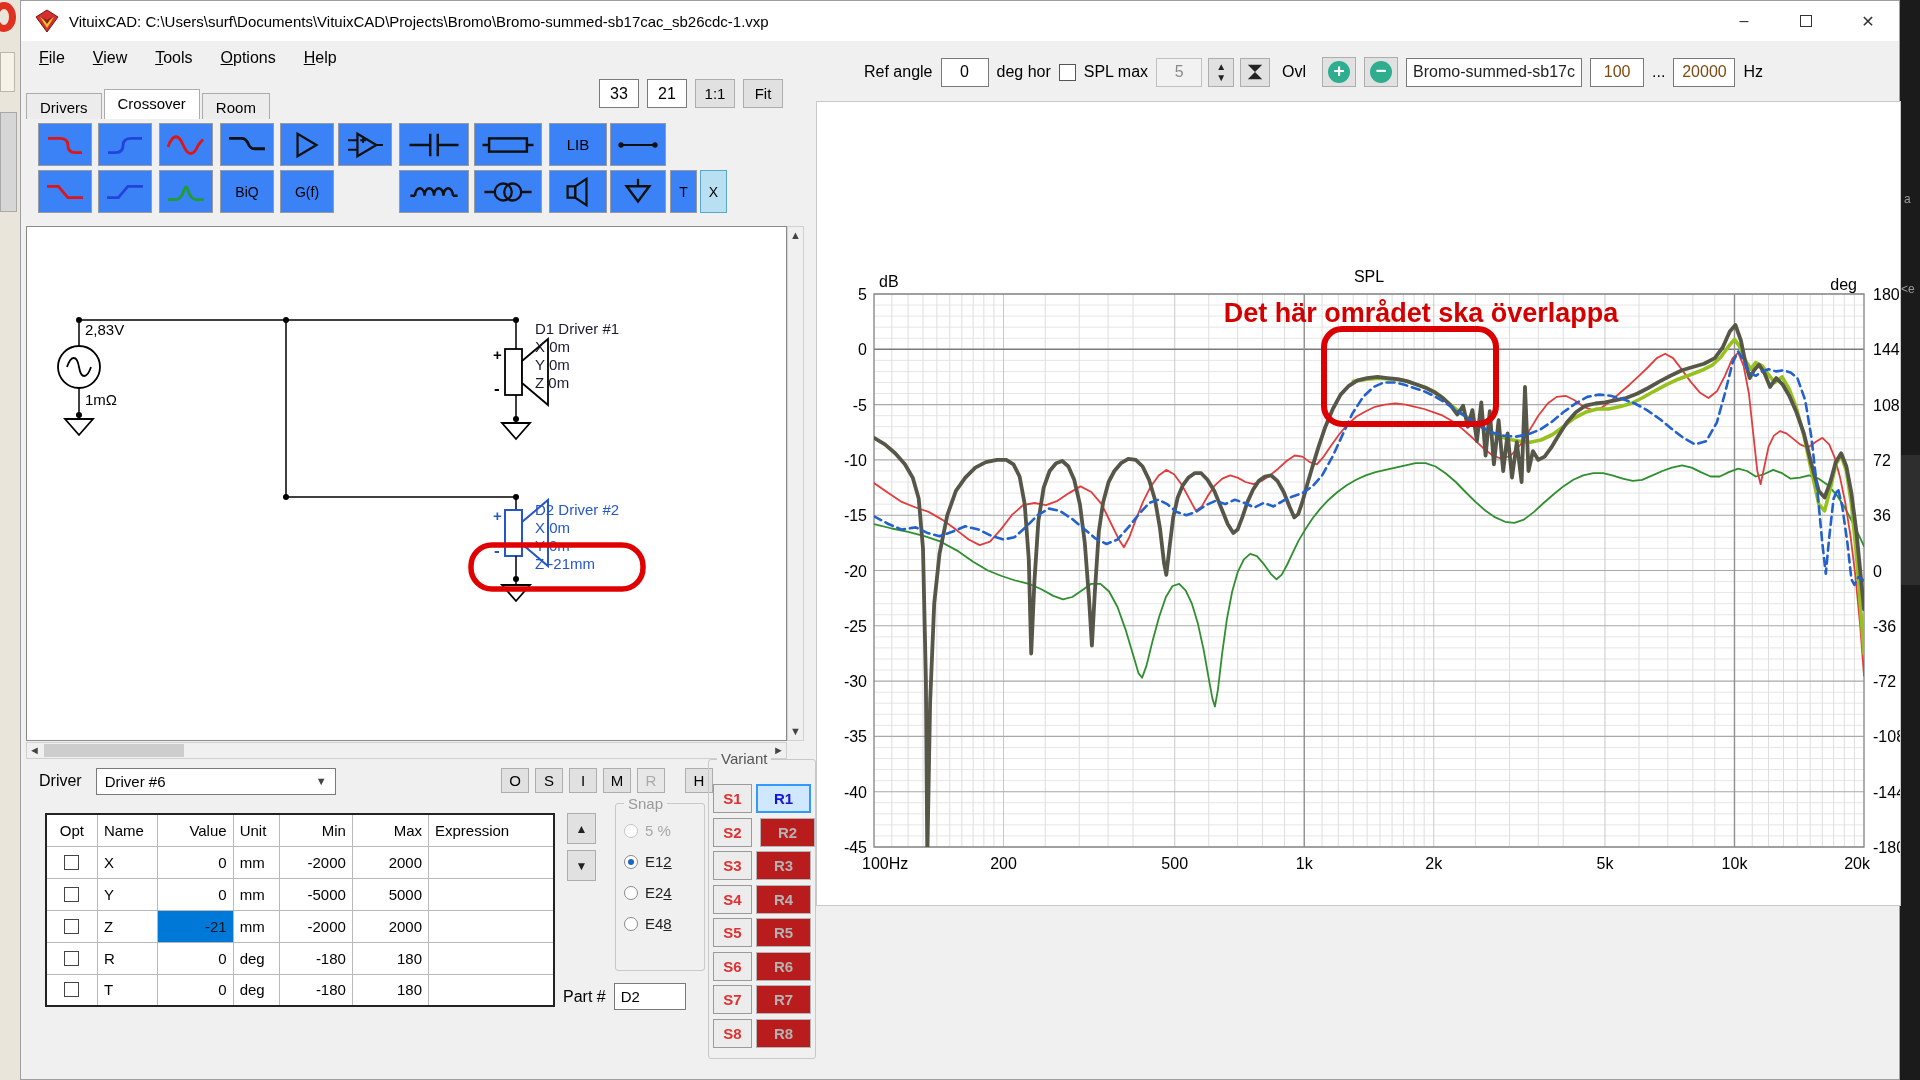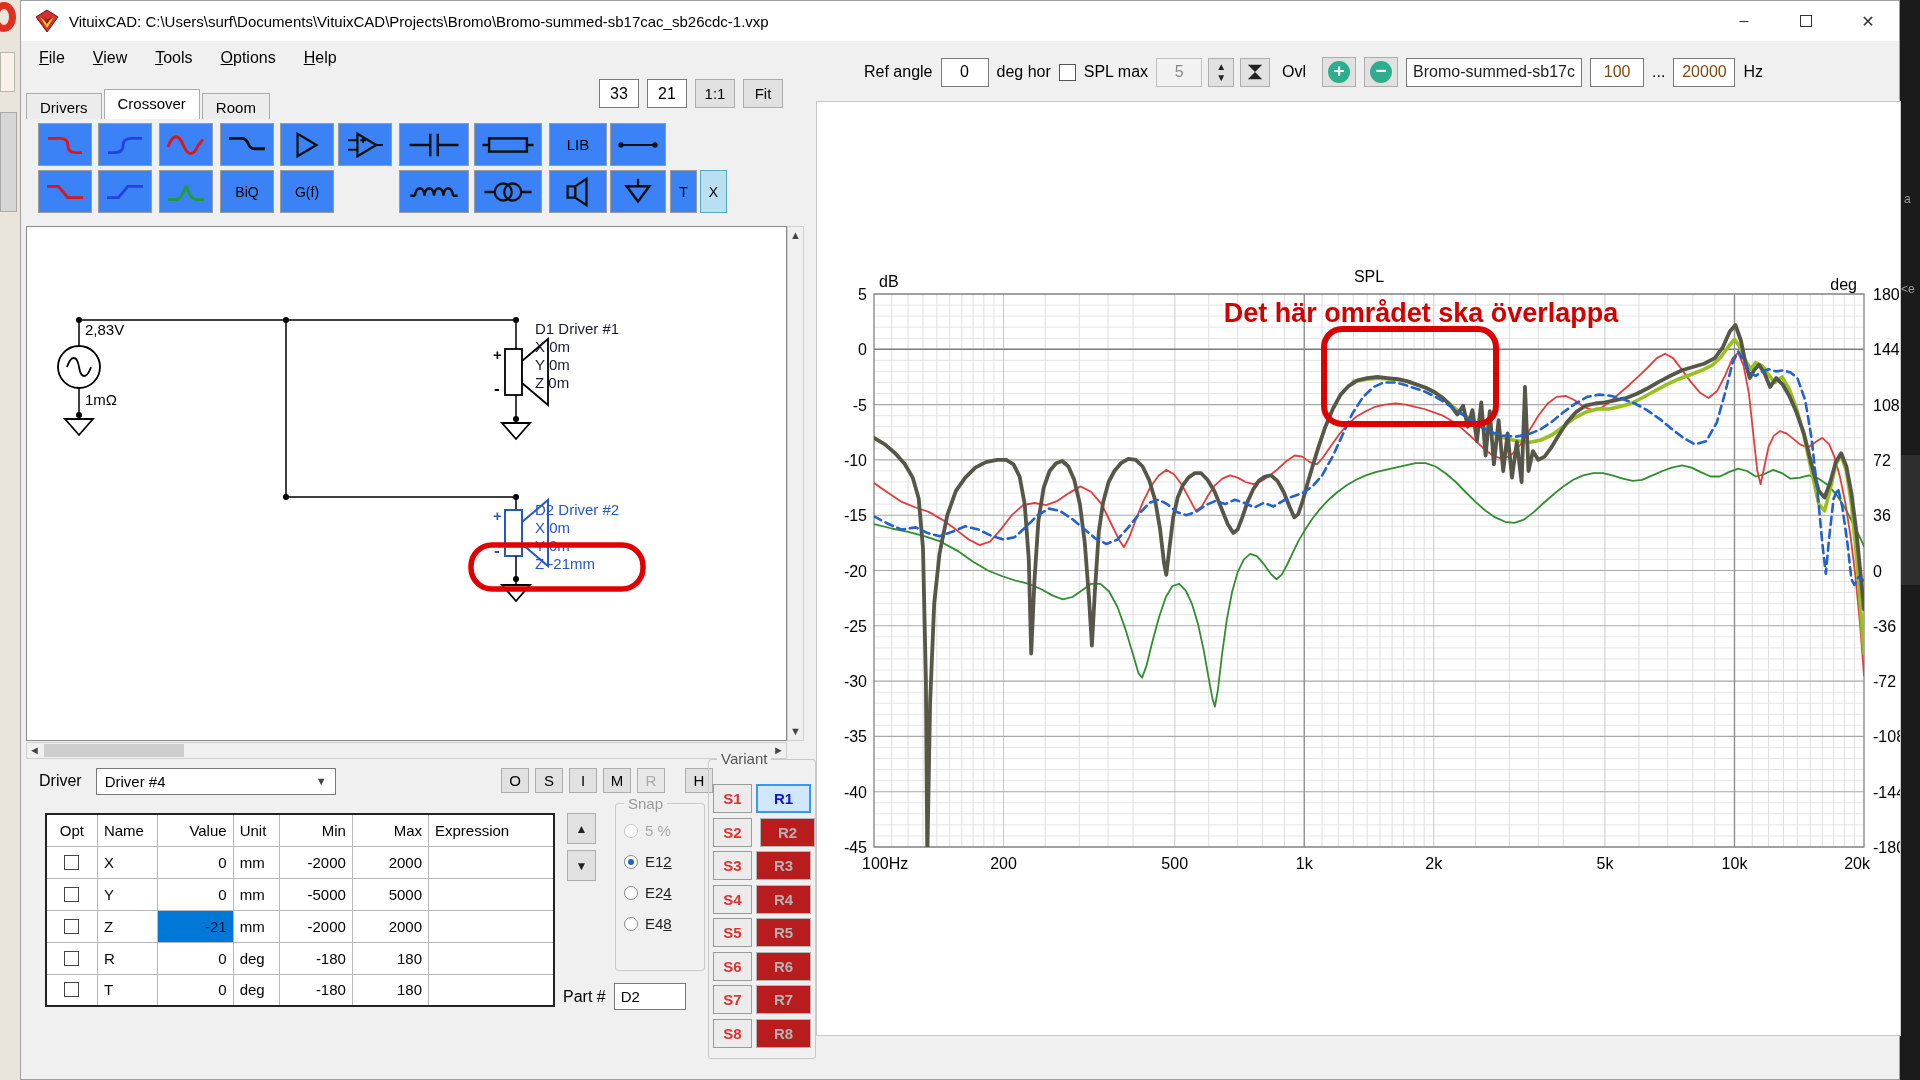--- a/index.html
+++ b/index.html
@@ -106,21 +106,21 @@
 
   
   #variant-group { position:absolute; left:687px; top:758px; width:108px; height:300px; border:1px solid #c9c9c9; border-radius:3px; }
   #variant-group .gtitle { position:absolute; left:8px; top:-10px; background:#f0f0f0; padding:0 4px; font-size:15px; color:#555; }
   .variant-row { position:absolute; left:4px; display:flex; gap:4px; }
   .vs-btn { width:39px; height:29px; border:1px solid #9a9a9a; background:#ececec; color:#e03030; font-weight:bold; display:flex; align-items:center; justify-content:center; font-size:15px; }
   .vr-btn { width:55px; height:29px; border:1px solid #b5b5b5; background:#b91c1c; color:#b3b3b3; font-weight:bold; display:flex; align-items:center; justify-content:center; font-size:15px; }
   .vr-btn.active { background:#cfe8ff; border:2px solid #3399ff; color:#1414d4; }
 
   
-  #chart-panel { position:absolute; left:795px; top:100px; width:1085px; height:935px; background:#fff; border:1px solid #c9c9c9; }
+  #chart-panel { position:absolute; left:795px; top:100px; width:1085px; height:805px; background:#fff; border:1px solid #c9c9c9; }
   #chart-svg text { font-family:"Liberation Sans",sans-serif; }
   svg text { user-select:none; }
 </style>
 </head>
 <body>
 
 <div id="desktop">
   <div id="left-strip">
     <div class="red-frag"></div>
     <div class="gray-frag2"></div>
@@ -353,21 +353,21 @@
     </div>
     <div id="h-scroll">
       <div class="arr" style="left:0">◄</div>
       <div class="thumb"></div>
       <div class="arr" style="right:0">►</div>
     </div>
 
     <div id="driver-row">
       <span class="lbl">Driver</span>
       <div id="driver-select">
-        <span>Driver #4</span>
+        <span>Driver #6</span>
         <span style="font-size:11px; color:#444;">▼</span>
       </div>
       <div id="mode-buttons">
           <div class="mode-btn">O</div>
           <div class="mode-btn">S</div>
           <div class="mode-btn">I</div>
           <div class="mode-btn">M</div>
           <div class="mode-btn disabled">R</div>
           <div class="mode-btn gap">H</div>
         </div>

